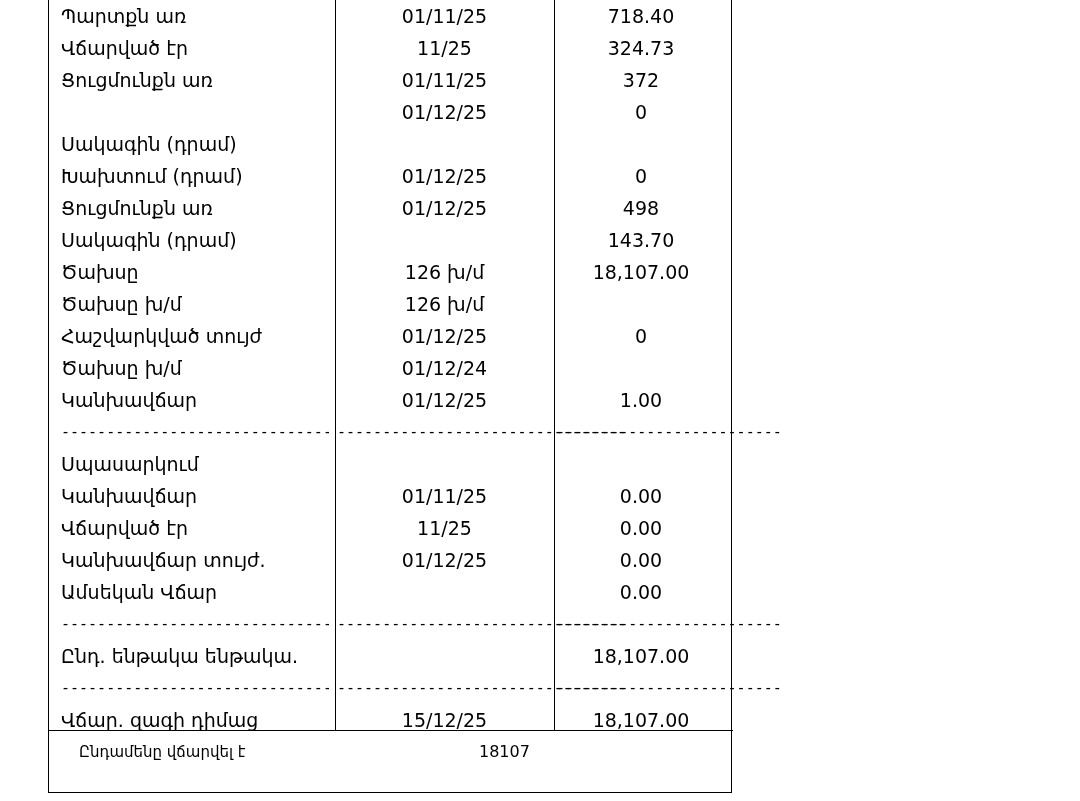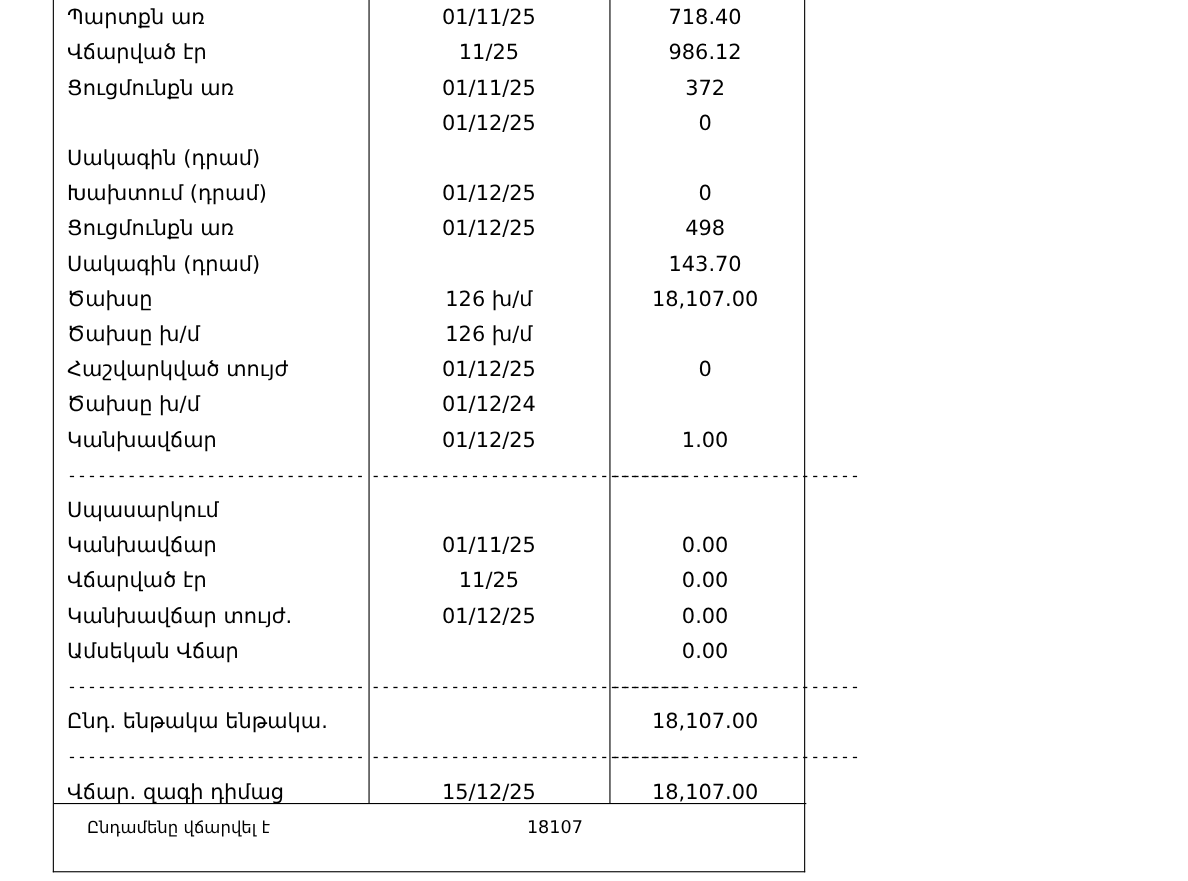--- a/index.html
+++ b/index.html
@@ -128,21 +128,21 @@
 
       <div class="row">
         <span class="c-label">Պարտքն առ</span>
         <span class="c-mid">01/11/25</span>
         <span class="c-right">718.40</span>
       </div>
 
       <div class="row">
         <span class="c-label">Վճարված էր</span>
         <span class="c-mid">11/25</span>
-        <span class="c-right">986.12</span>
+        <span class="c-right">324.73</span>
       </div>
 
       <div class="row">
         <span class="c-label">Ցուցմունքն առ</span>
         <span class="c-mid">01/11/25</span>
         <span class="c-right">372</span>
       </div>
 
       <div class="row">
         <span class="c-mid">01/12/25</span>

